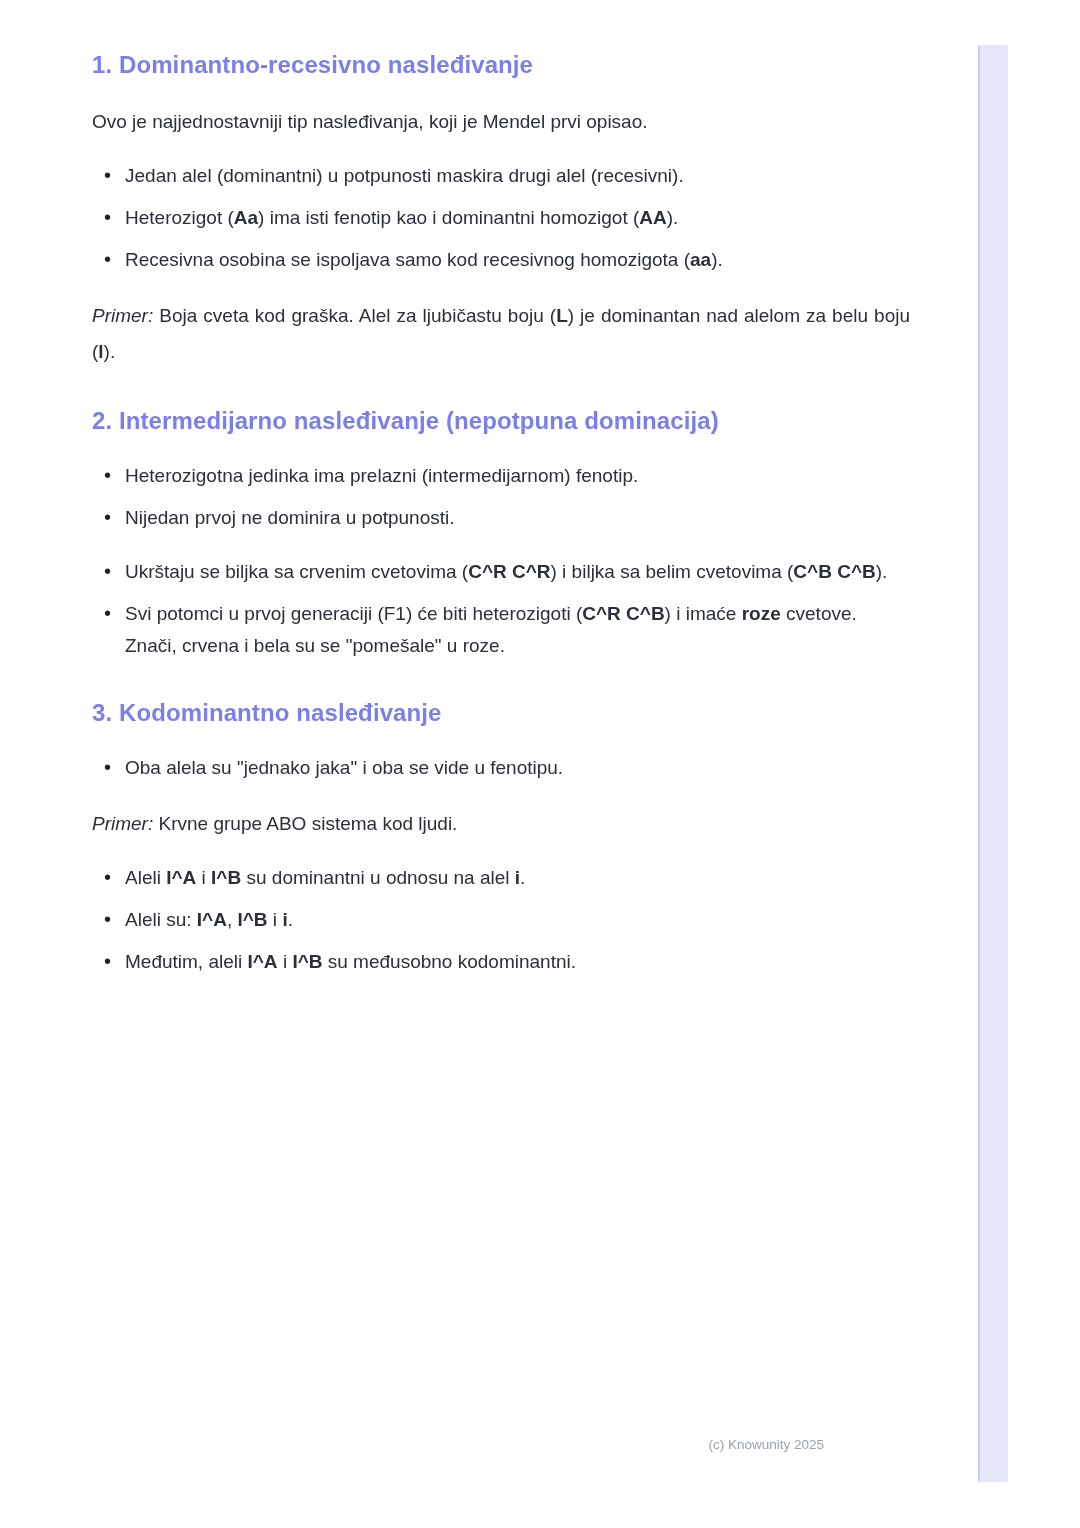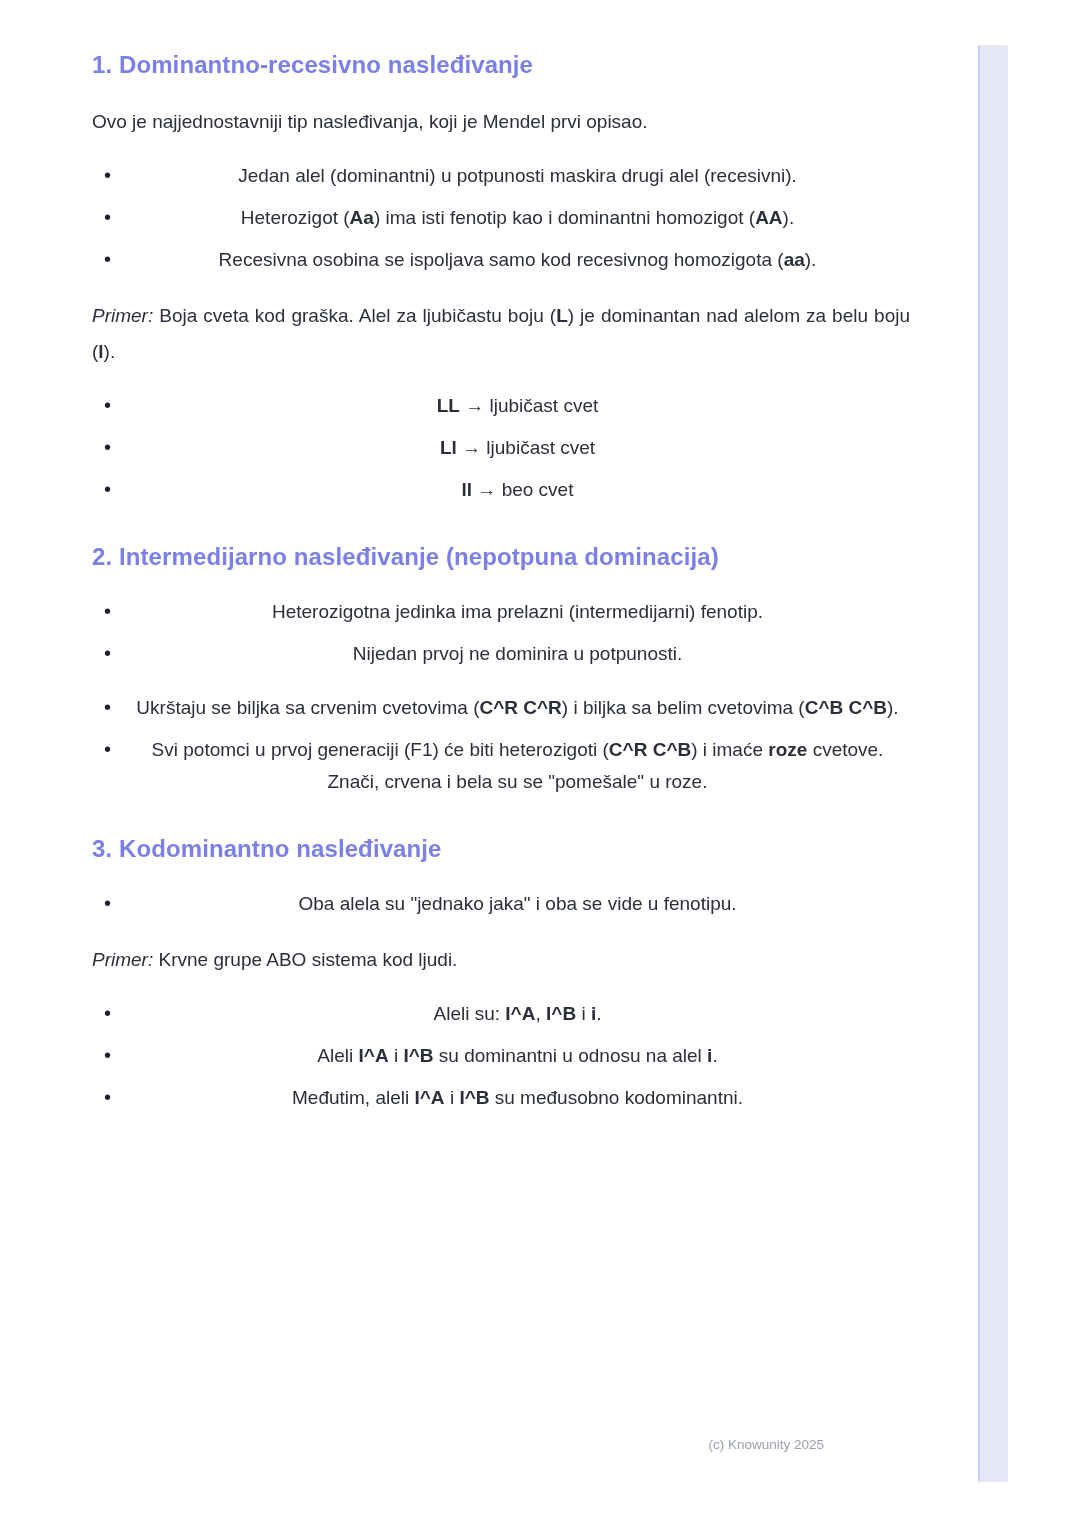--- a/index.html
+++ b/index.html
@@ -41,21 +41,20 @@
   ul.bullets {
     list-style: none;
     margin: 4px 0 22px 0;
     padding-left: 33px;
   }
   ul.bullets li {
     font-size: 19px;
     line-height: 32px;
     margin-bottom: 10px;
     position: relative;
-    text-align: center;
   }
   ul.bullets li::before {
     content: "\2022";
     position: absolute;
     left: -21px;
     top: -1px;
     font-size: 20px;
     color: #1c212b;
   }
   .seg-b { font-weight: 700; }
@@ -89,45 +88,40 @@
   <div class="content">
       <section>
         <h2 class="heading">1. Dominantno-recesivno nasleđivanje</h2>
         <p class="para"><span class="">Ovo je najjednostavniji tip nasleđivanja, koji je Mendel prvi opisao.</span></p>
         <ul class="bullets">
           <li><span class="">Jedan alel (dominantni) u potpunosti maskira drugi alel (recesivni).</span></li>
           <li><span class="">Heterozigot (</span><span class="seg-b ">Aa</span><span class="">) ima isti fenotip kao i dominantni homozigot (</span><span class="seg-b ">AA</span><span class="">).</span></li>
           <li><span class="">Recesivna osobina se ispoljava samo kod recesivnog homozigota (</span><span class="seg-b ">aa</span><span class="">).</span></li>
         </ul>
         <p class="para justify"><span class="seg-i">Primer:</span><span class=""> Boja cveta kod graška. Alel za ljubičastu boju (</span><span class="seg-b ">L</span><span class="">) je dominantan nad alelom za belu boju (</span><span class="seg-b ">l</span><span class="">).</span></p>
-        <ul class="bullets">
-          <li><span class="seg-b ">LL</span><span class=""> → ljubičast cvet</span></li>
-          <li><span class="seg-b ">Ll</span><span class=""> → ljubičast cvet</span></li>
-          <li><span class="seg-b ">ll</span><span class=""> → beo cvet</span></li>
-        </ul>
       </section>
       <section>
         <h2 class="heading">2. Intermedijarno nasleđivanje (nepotpuna dominacija)</h2>
         <ul class="bullets">
-          <li><span class="">Heterozigotna jedinka ima prelazni (intermedijarni) fenotip.</span></li>
+          <li><span class="">Heterozigotna jedinka ima prelazni (intermedijarnom) fenotip.</span></li>
           <li><span class="">Nijedan prvoj ne dominira u potpunosti.</span></li>
         </ul>
         <ul class="bullets">
           <li><span class="">Ukrštaju se biljka sa crvenim cvetovima (</span><span class="seg-b ">C^R C^R</span><span class="">) i biljka sa belim cvetovima (</span><span class="seg-b ">C^B C^B</span><span class="">).</span></li>
           <li><span class="">Svi potomci u prvoj generaciji (F1) će biti heterozigoti (</span><span class="seg-b ">C^R C^B</span><span class="">) i imaće </span><span class="seg-b ">roze</span><span class=""> cvetove. Znači, crvena i bela su se "pomešale" u roze.</span></li>
         </ul>
       </section>
       <section>
         <h2 class="heading">3. Kodominantno nasleđivanje</h2>
         <ul class="bullets">
           <li><span class="">Oba alela su "jednako jaka" i oba se vide u fenotipu.</span></li>
         </ul>
         <p class="para"><span class="seg-i">Primer:</span><span class=""> Krvne grupe ABO sistema kod ljudi.</span></p>
         <ul class="bullets">
+          <li><span class="">Aleli </span><span class="seg-b ">I^A</span><span class=""> i </span><span class="seg-b ">I^B</span><span class=""> su dominantni u odnosu na alel </span><span class="seg-b ">i</span><span class="">.</span></li>
           <li><span class="">Aleli su: </span><span class="seg-b ">I^A</span><span class="">, </span><span class="seg-b ">I^B</span><span class=""> i </span><span class="seg-b ">i</span><span class="">.</span></li>
-          <li><span class="">Aleli </span><span class="seg-b ">I^A</span><span class=""> i </span><span class="seg-b ">I^B</span><span class=""> su dominantni u odnosu na alel </span><span class="seg-b ">i</span><span class="">.</span></li>
           <li><span class="">Međutim, aleli </span><span class="seg-b ">I^A</span><span class=""> i </span><span class="seg-b ">I^B</span><span class=""> su međusobno kodominantni.</span></li>
         </ul>
       </section>
     </div>
   <div class="scrollbar"></div>
   <div class="footer">(c) Knowunity 2025</div>
 </div>
 
 </body></html>

